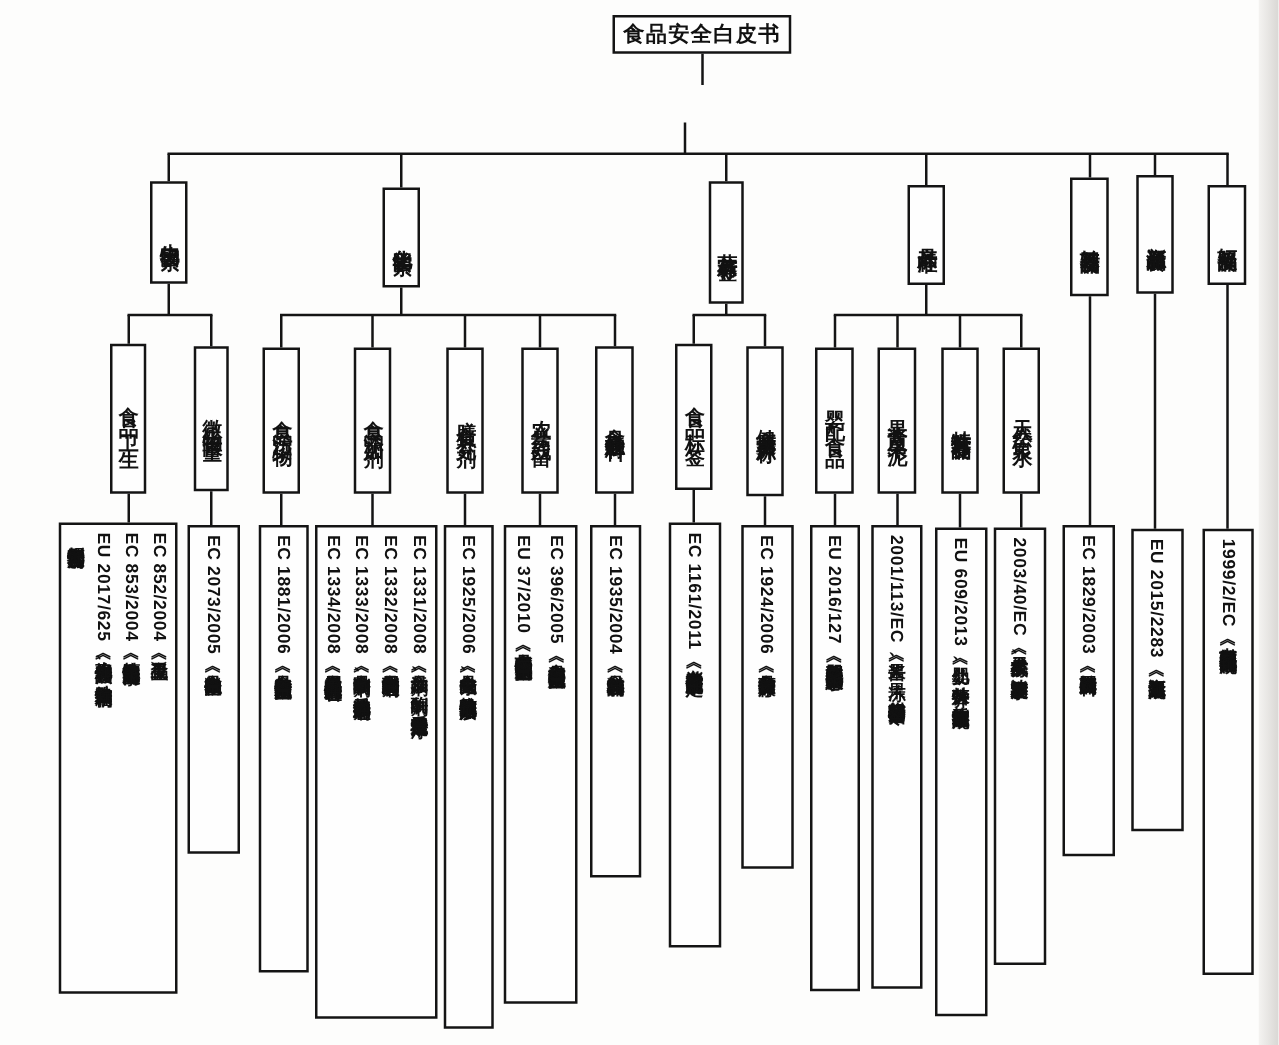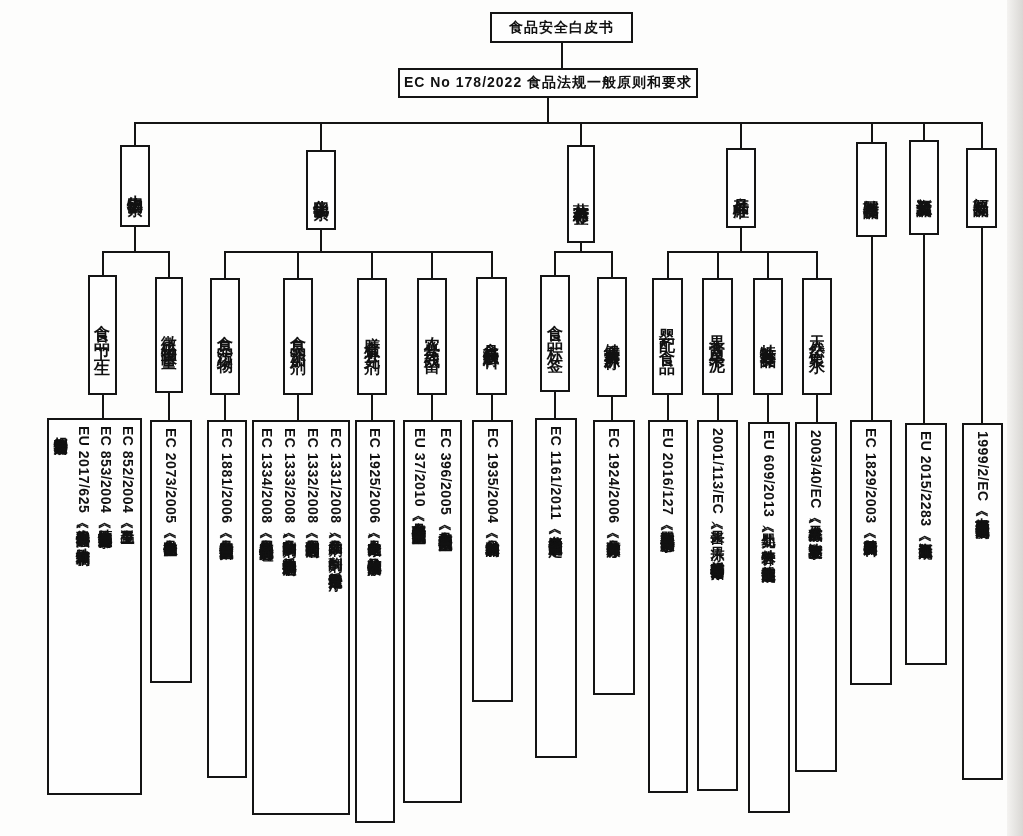--- a/index.html
+++ b/index.html
@@ -18,21 +18,21 @@
     position:absolute;
     box-sizing:border-box;
     border:2px solid #141414;
     background:#fefefe;
     color:#111;
     font-weight:bold;
     overflow:hidden;
   }
   .node-h{
     display:flex;align-items:center;justify-content:center;
-    font-size:14px;
+    font-size:17px;
     letter-spacing:1px;
     text-align:center;
   }
   .node-v{
     writing-mode:vertical-rl;
     text-orientation:mixed;
     font-size:16px;
     text-align:center;
   }
   .node-leaf{
@@ -48,21 +48,20 @@
     position:absolute;
     background:#141414;
   }
 </style>
 </head>
 <body>
 
 <div id="stage">
   <div class="scan-edge"></div>
 <div class="node node-h" style="left: 490px; top: 12px; width: 143px; height: 31px;">食品安全白皮书</div>
-    <div class="node node-h" style="left: 398px; top: 68px; width: 300px; height: 30px;">EC No 178/2022 食品法规一般原则和要求</div>
     <div class="node node-v" style="left: 120px; top: 145px; width: 30px; height: 82px; letter-spacing: 2px; line-height: 26px; font-size: 16px;">生物因素</div>
     <div class="node node-v" style="left: 306px; top: 150px; width: 30px; height: 80px; letter-spacing: 1.5px; line-height: 26px; font-size: 16px;">化学因素</div>
     <div class="node node-v" style="left: 567px; top: 145px; width: 28px; height: 98px; letter-spacing: 1.6px; line-height: 24px; font-size: 16px;">营养与标签</div>
     <div class="node node-v" style="left: 726px; top: 148px; width: 30px; height: 80px; letter-spacing: 1.5px; line-height: 26px; font-size: 16px;">产品标准</div>
     <div class="node node-v" style="left: 856px; top: 142px; width: 31px; height: 95px; letter-spacing: 1px; line-height: 27px; font-size: 16px;">转基因食品</div>
     <div class="node node-v" style="left: 909px; top: 140px; width: 30px; height: 95px; letter-spacing: 1px; line-height: 26px; font-size: 16px;">新资源食品</div>
     <div class="node node-v" style="left: 966px; top: 148px; width: 31px; height: 80px; letter-spacing: 1.5px; line-height: 27px; font-size: 16px;">辐照食品</div>
     <div class="node node-v" style="left: 88px; top: 275px; width: 29px; height: 120px; letter-spacing: 11.5px; line-height: 25px; font-size: 16px;">食品卫生</div>
     <div class="node node-v" style="left: 155px; top: 277px; width: 28px; height: 116px; letter-spacing: 5.2px; line-height: 24px; font-size: 16px;">微生物限量</div>
     <div class="node node-v" style="left: 210px; top: 278px; width: 30px; height: 117px; letter-spacing: 5.4px; line-height: 26px; font-size: 16px;">食品污染物</div>

